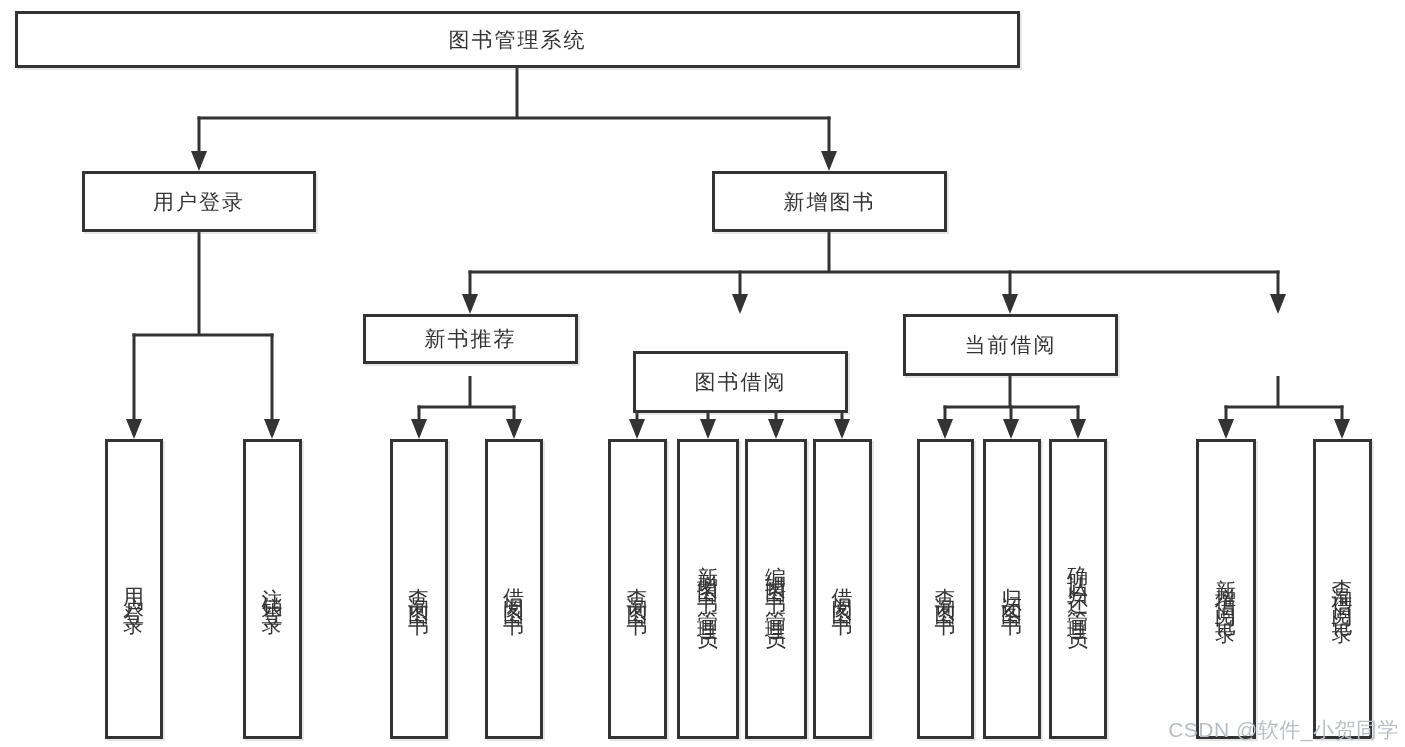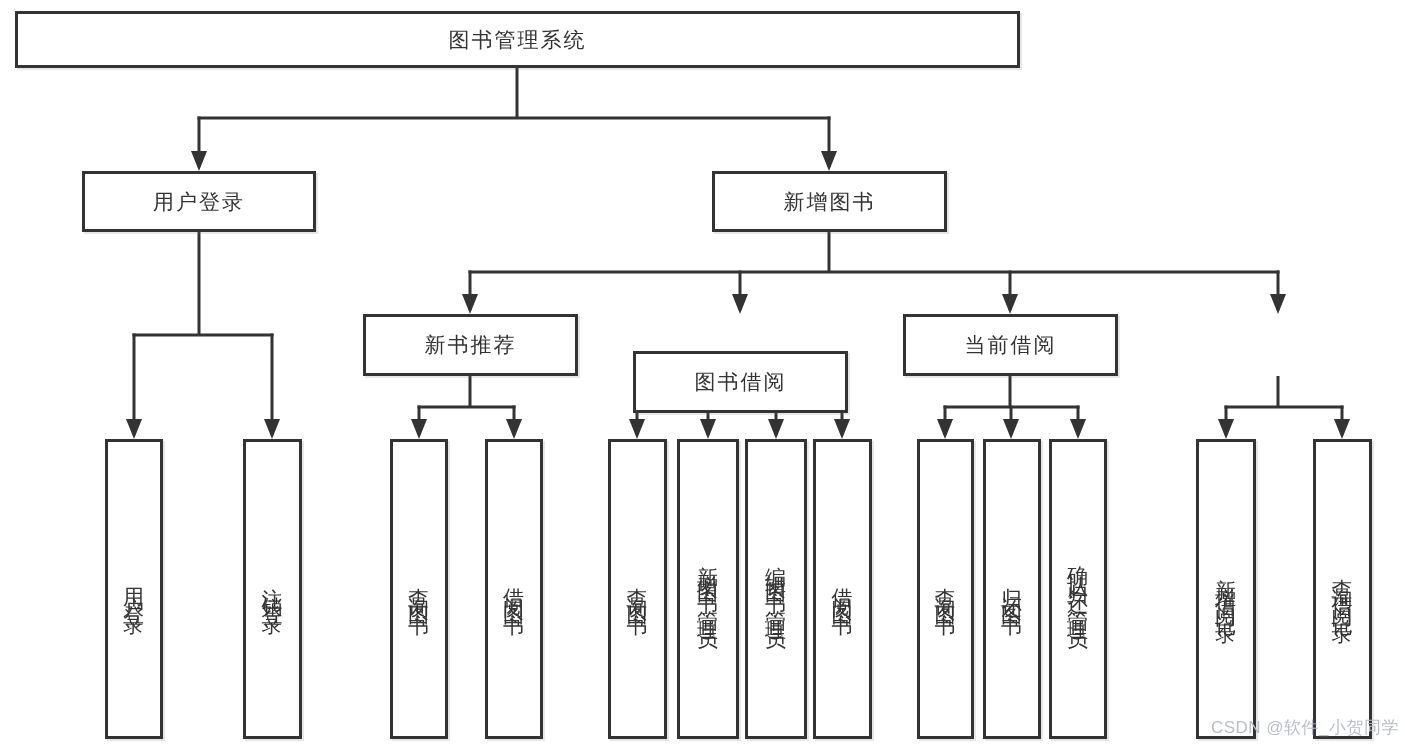--- a/index.html
+++ b/index.html
@@ -27,21 +27,21 @@
     writing-mode:vertical-rl;
     text-orientation:mixed;
     font-size:21px;
     letter-spacing:9px;
     line-height:1;
   }
   #watermark{
     position:absolute;
     top:716px;
     right:6px;
-    font-size:17px;
+    font-size:21px;
     color:#b9bec6;
     letter-spacing:0.5px;
     white-space:nowrap;
     z-index:10;
   }
 </style>
 </head>
 <body>
 
 <div id="canvas">
@@ -94,21 +94,21 @@
       <line x1="1226" y1="405.5" x2="1226" y2="435" marker-end="url(#ah)"></line>
       <line x1="1342" y1="405.5" x2="1342" y2="435" marker-end="url(#ah)"></line>
     </g>
   </svg>
 
   <div class="box hlabel" style="left:15px;top:11px;width:1005px;height:57px;">图书管理系统</div>
 
   <div class="box hlabel" style="left:82px;top:171px;width:234px;height:61px;">用户登录</div>
   <div class="box hlabel" style="left:712px;top:171px;width:235px;height:61px;">新增图书</div>
 
-  <div class="box hlabel" style="left:363px;top:314px;width:215px;height:62px;">新书推荐</div>
+  <div class="box hlabel" style="left:363px;top:314px;width:215px;height:50px;">新书推荐</div>
   <div class="box hlabel" style="left:633px;top:314px;width:215px;height:62px;margin-top:37px;">图书借阅</div>
   <div class="box hlabel" style="left:903px;top:314px;width:215px;height:62px;">当前借阅</div>
 
   <div class="box leaf" style="left:105px;top:439px;width:58px;height:300px;">用户登录</div>
   <div class="box leaf" style="left:243px;top:439px;width:59px;height:300px;">注销登录</div>
 
   <div class="box leaf" style="left:390px;top:439px;width:58px;height:300px;">查询图书</div>
   <div class="box leaf" style="left:485px;top:439px;width:58px;height:300px;">借阅图书</div>
 
   <div class="box leaf" style="left:608px;top:439px;width:59px;height:300px;">查询图书</div>

